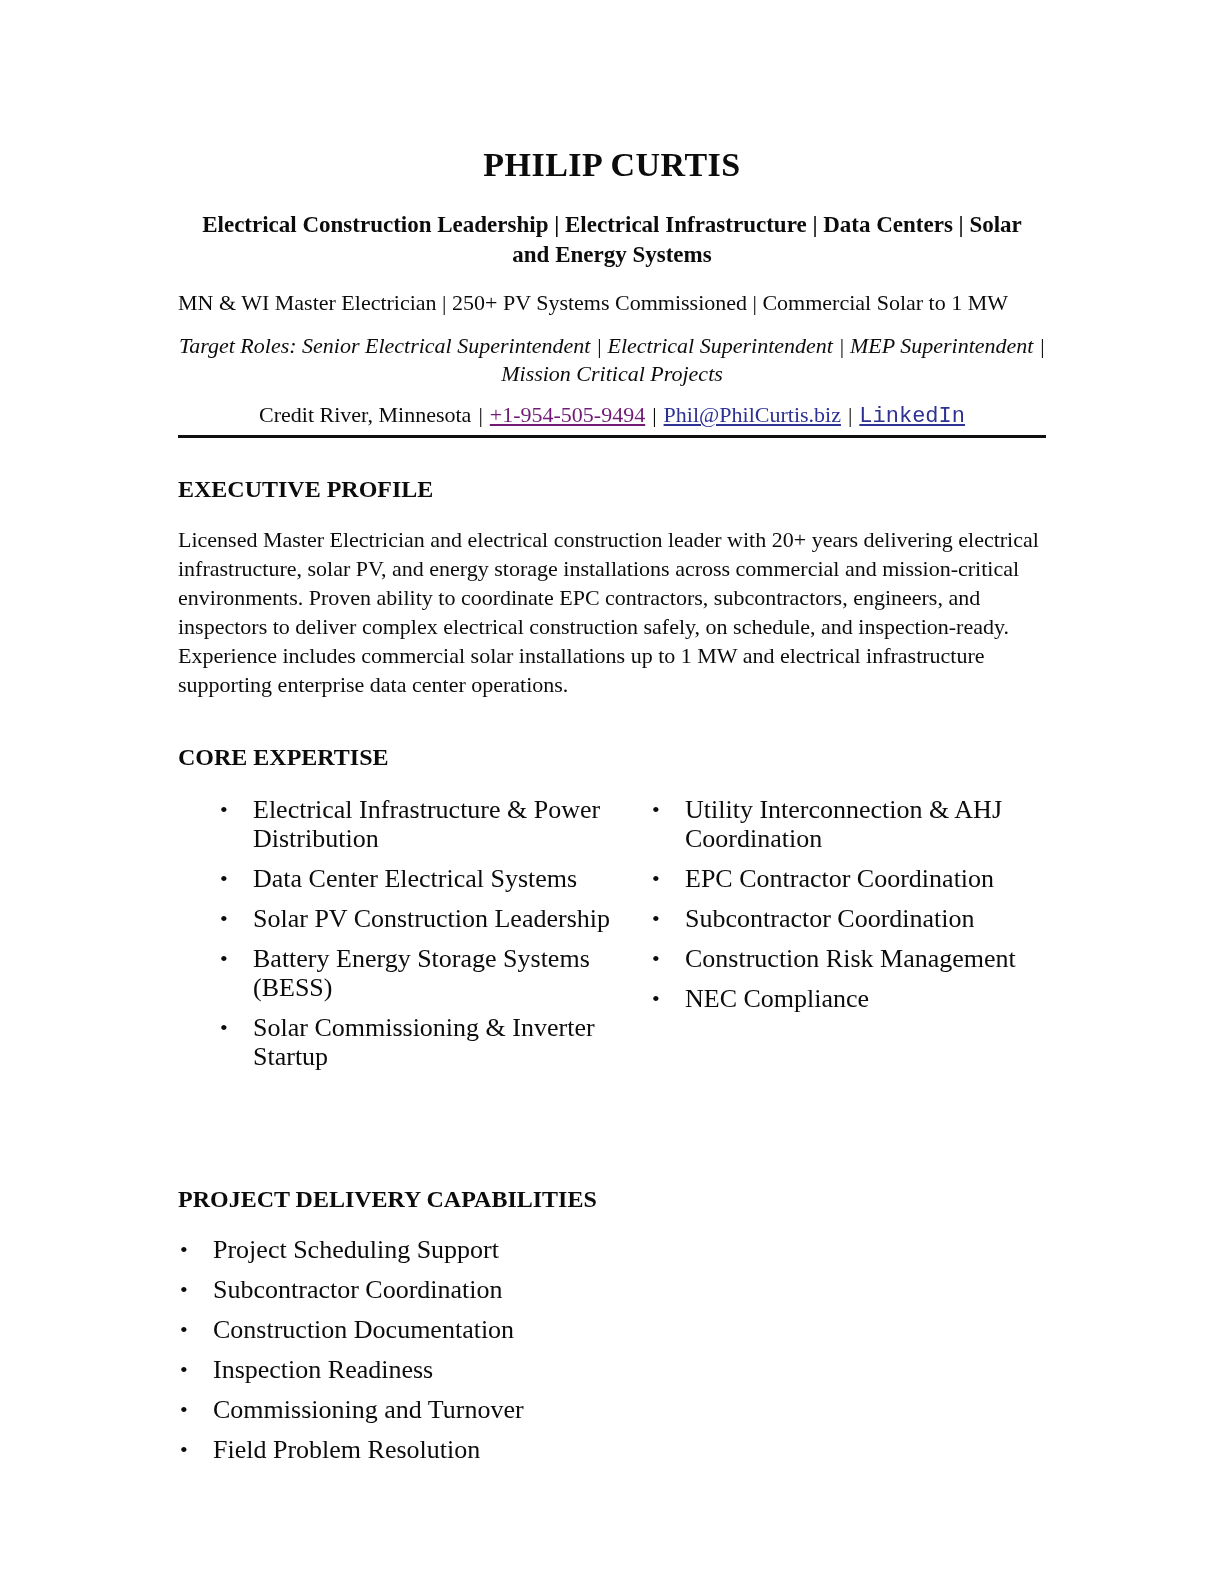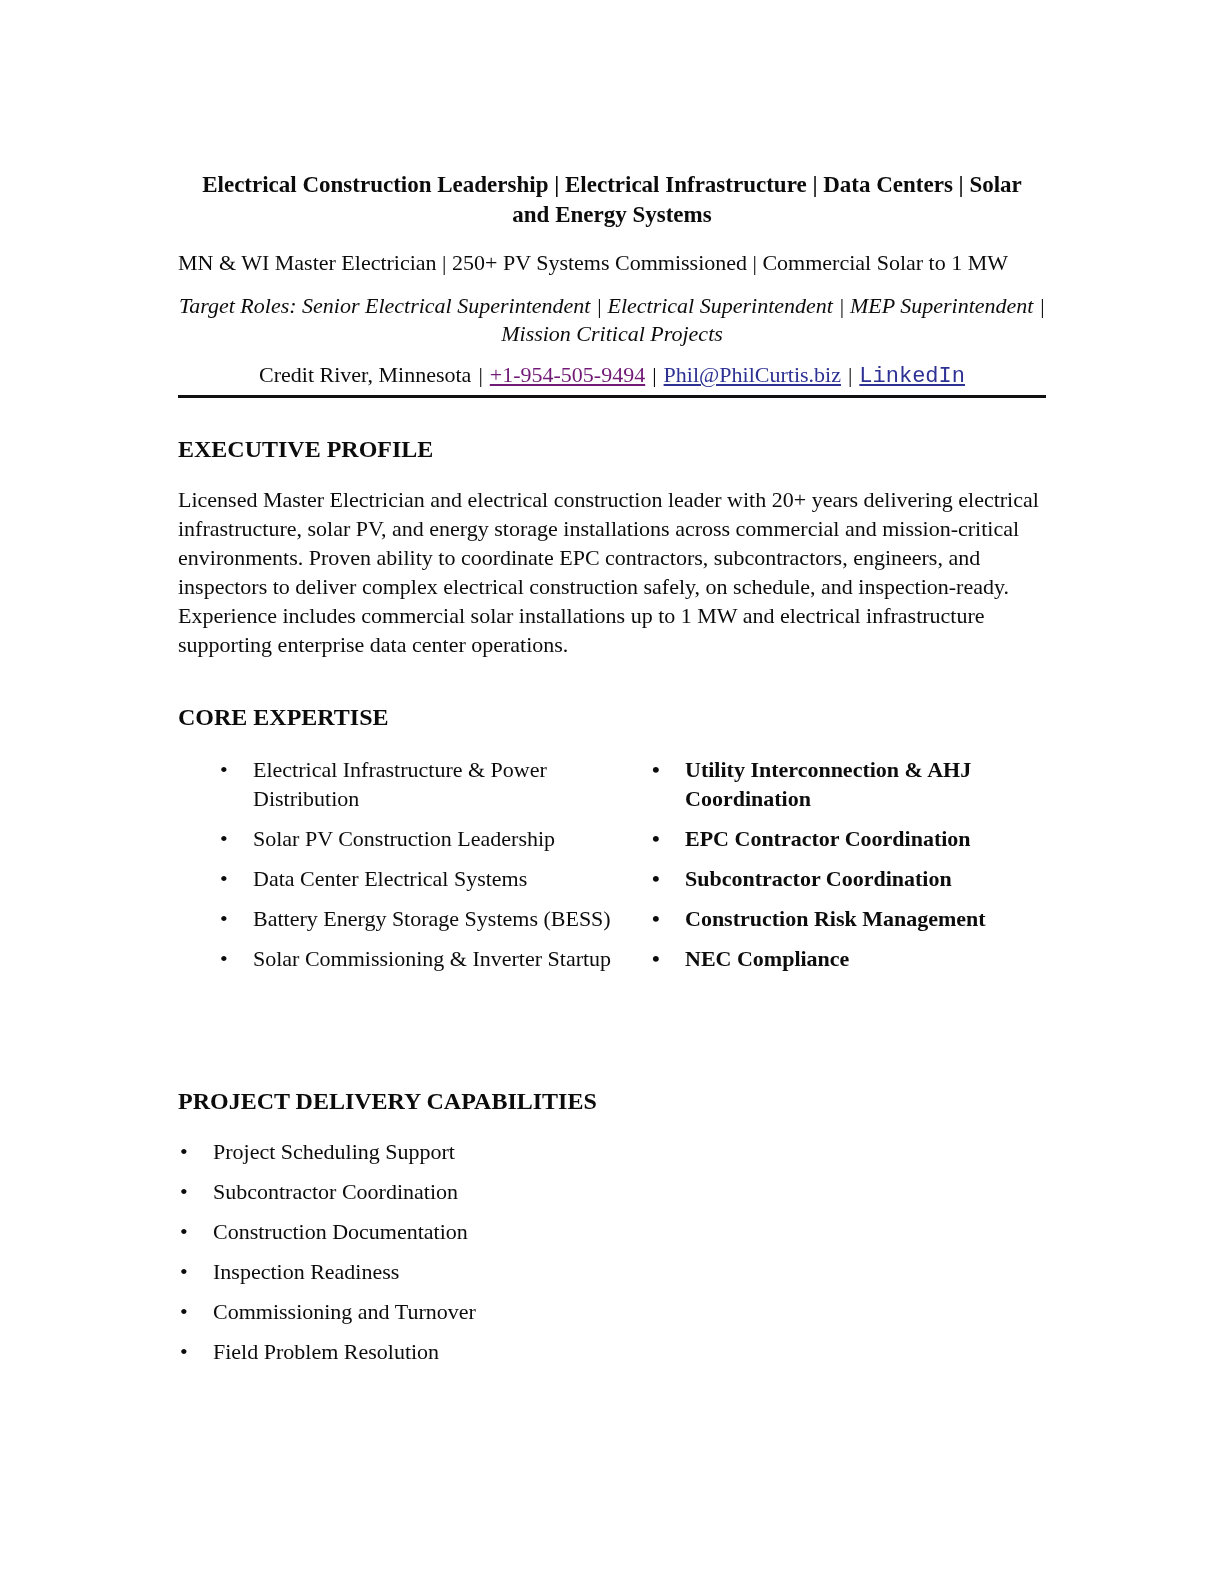--- a/index.html
+++ b/index.html
@@ -74,45 +74,46 @@
     margin-top:22px;
     font-size:22px;
     line-height:29px;
     text-align:left;
   }
   .columns {
     display:flex;
     margin-top:24px;
   }
   .col-left  { width:472px; padding-left:42px; }
-  .col-right { flex:1; padding-left:2px;font-weight:bold; }
+  .col-right { flex:1; padding-left:2px; }
   ul.bullets { list-style:none; }
   ul.bullets li {
     position:relative;
     padding-left:33px;
-    font-size:22px;
+    font-size:26px;
     line-height:29px;
     margin-bottom:11px;
   }
   ul.bullets li::before {
     content:"\2022";
     position:absolute;
     left:0;
     top:0;
     font-size:22px;
   }
   .pdc-list { margin-top:22px; margin-left:2px; }
   .pdc-list li { margin-bottom:5px; }
 </style>
 </head>
 <body>
 
 <div class="page">
   <div class="content">
 
+    <div class="doc-title">PHILIP CURTIS</div>
 
     <div class="tagline">
       <div>Electrical Construction Leadership | Electrical Infrastructure | Data Centers | Solar</div>
       <div>and Energy Systems</div>
     </div>
 
     <div class="credentials">MN &amp; WI Master Electrician | 250+ PV Systems Commissioned | Commercial Solar to 1 MW</div>
 
     <div class="target-roles">
       <div>Target Roles: Senior Electrical Superintendent | Electrical Superintendent | MEP Superintendent |</div>
@@ -126,22 +127,22 @@
     <hr class="header-rule">
 
     <div class="section-heading sh-exec">EXECUTIVE PROFILE</div>
     <p class="body-text">Licensed Master Electrician and electrical construction leader with 20+ years delivering electrical infrastructure, solar PV, and energy storage installations across commercial and mission-critical environments. Proven ability to coordinate EPC contractors, subcontractors, engineers, and inspectors to deliver complex electrical construction safely, on schedule, and inspection-ready. Experience includes commercial solar installations up to 1 MW and electrical infrastructure supporting enterprise data center operations.</p>
 
     <div class="section-heading sh-core">CORE EXPERTISE</div>
     <div class="columns">
       <div class="col-left">
         <ul class="bullets">
           <li>Electrical Infrastructure &amp; Power Distribution</li>
+          <li>Data Center Electrical Systems</li>
           <li>Solar PV Construction Leadership</li>
-          <li>Data Center Electrical Systems</li>
           <li>Battery Energy Storage Systems (BESS)</li>
           <li>Solar Commissioning &amp; Inverter Startup</li>
         </ul>
       </div>
       <div class="col-right">
         <ul class="bullets">
           <li>Utility Interconnection &amp; AHJ Coordination</li>
           <li>EPC Contractor Coordination</li>
           <li>Subcontractor Coordination</li>
           <li>Construction Risk Management</li>

